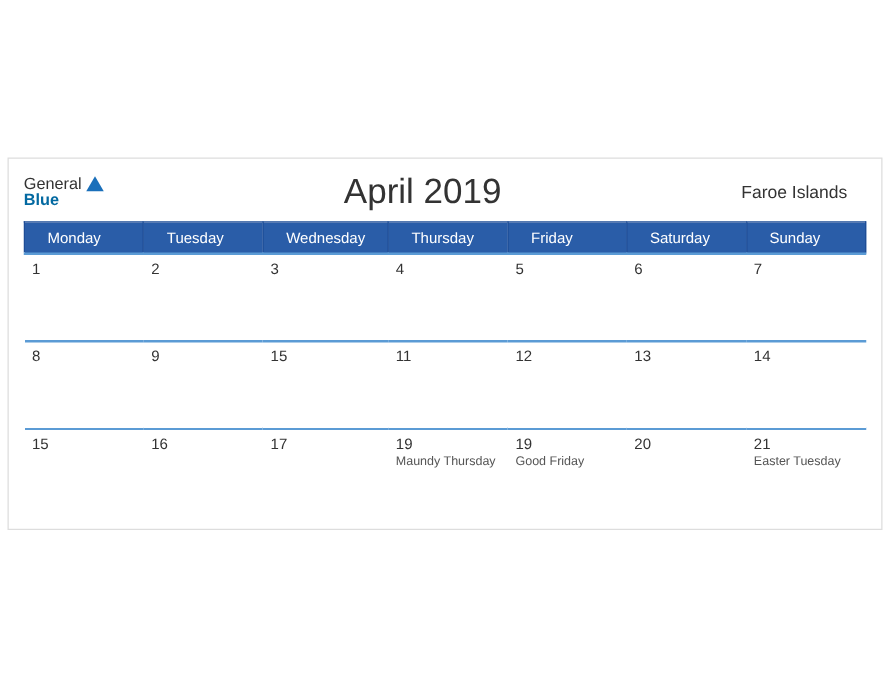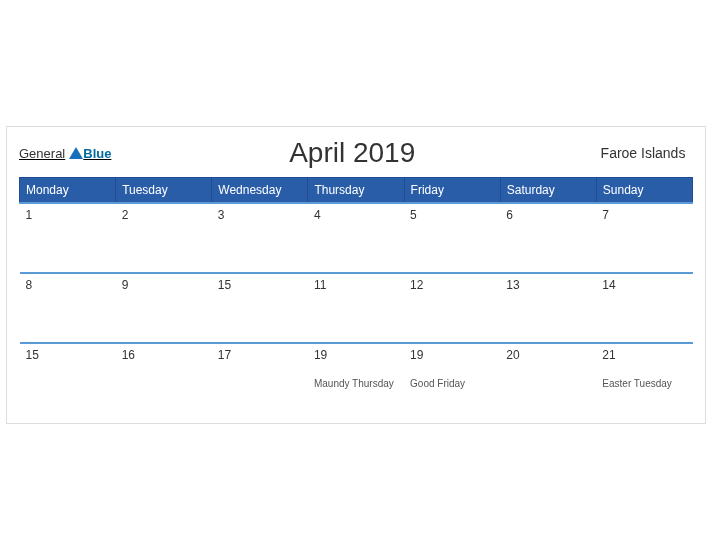--- a/index.html
+++ b/index.html
@@ -19,23 +19,22 @@
       padding: 10px 12px;
     }
     .cal-header {
       display: flex;
       align-items: center;
       justify-content: space-between;
       margin-bottom: 8px;
     }
     .logo {
       display: flex;
-      flex-direction: row;
+      flex-direction: column;
       line-height: 1;
-      text-decoration: underline;
     }
     .logo-general {
       font-size: 13px;
       color: #333;
       font-weight: normal;
     }
     .logo-blue {
       font-size: 13px;
       color: #0369a1;
       font-weight: bold;
@@ -56,33 +55,33 @@
     .cal-title {
       font-size: 28px;
       color: #333;
       font-weight: normal;
       text-align: center;
       flex: 1;
     }
     .cal-region {
       font-size: 14px;
       color: #333;
-      text-align: center;
+      text-align: left;
       min-width: 100px;
     }
     table {
       width: 100%;
       border-collapse: collapse;
     }
     thead tr th {
       background: #2a5da8;
       color: #fff;
       font-size: 12px;
       font-weight: normal;
-      padding: 5px 6px;
+      padding: 5px 18px;
       text-align: left;
       border: 1px solid #1e4d96;
     }
     tbody tr td {
       width: 14.28%;
       height: 70px;
       vertical-align: top;
       padding: 4px 6px;
       border: none;
       font-size: 12px;
@@ -97,21 +96,21 @@
     }
     .day-num {
       font-size: 12px;
       color: #333;
       display: block;
     }
     .holiday {
       font-size: 10px;
       color: #555;
       display: block;
-      margin-top: 16px;
+      margin-top: 2px;
     }
   </style>
 </head>
 <body>
 
 <div class="calendar-wrapper">
   <div class="cal-header">
     <div class="logo">
       <div class="logo-row">
         <span class="logo-general">General</span>

